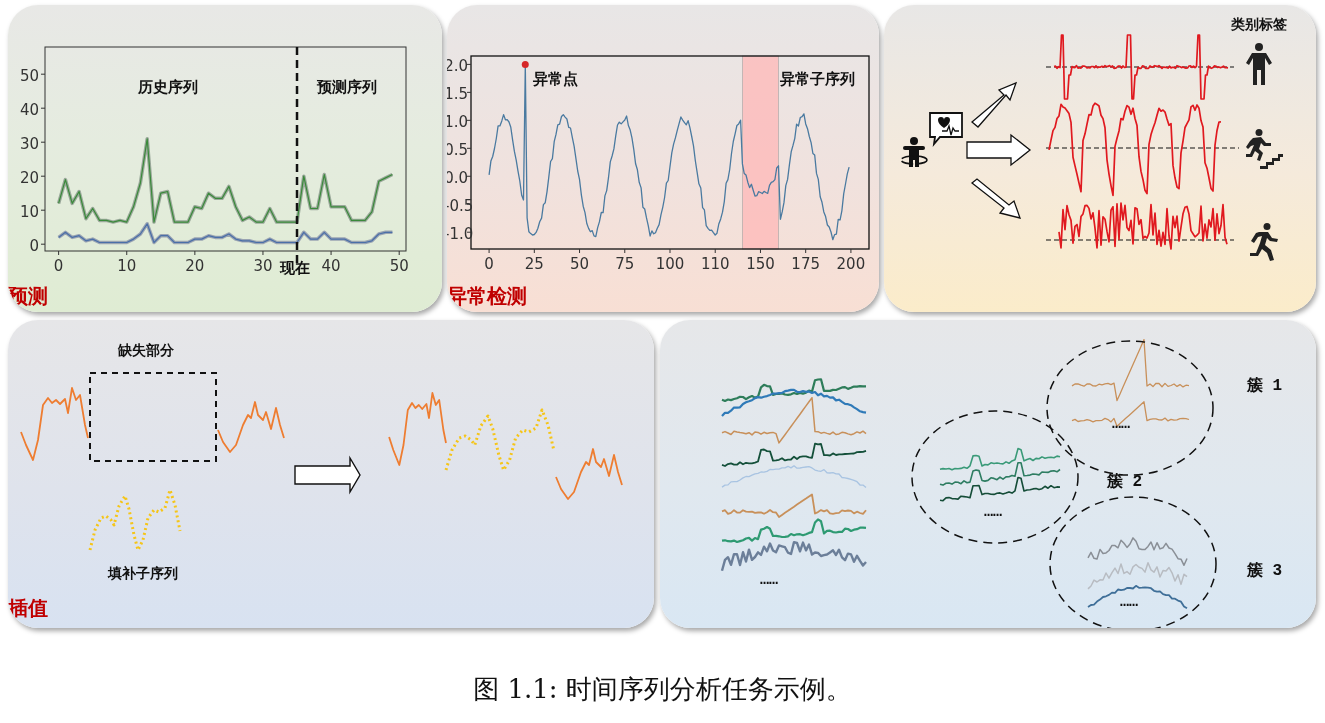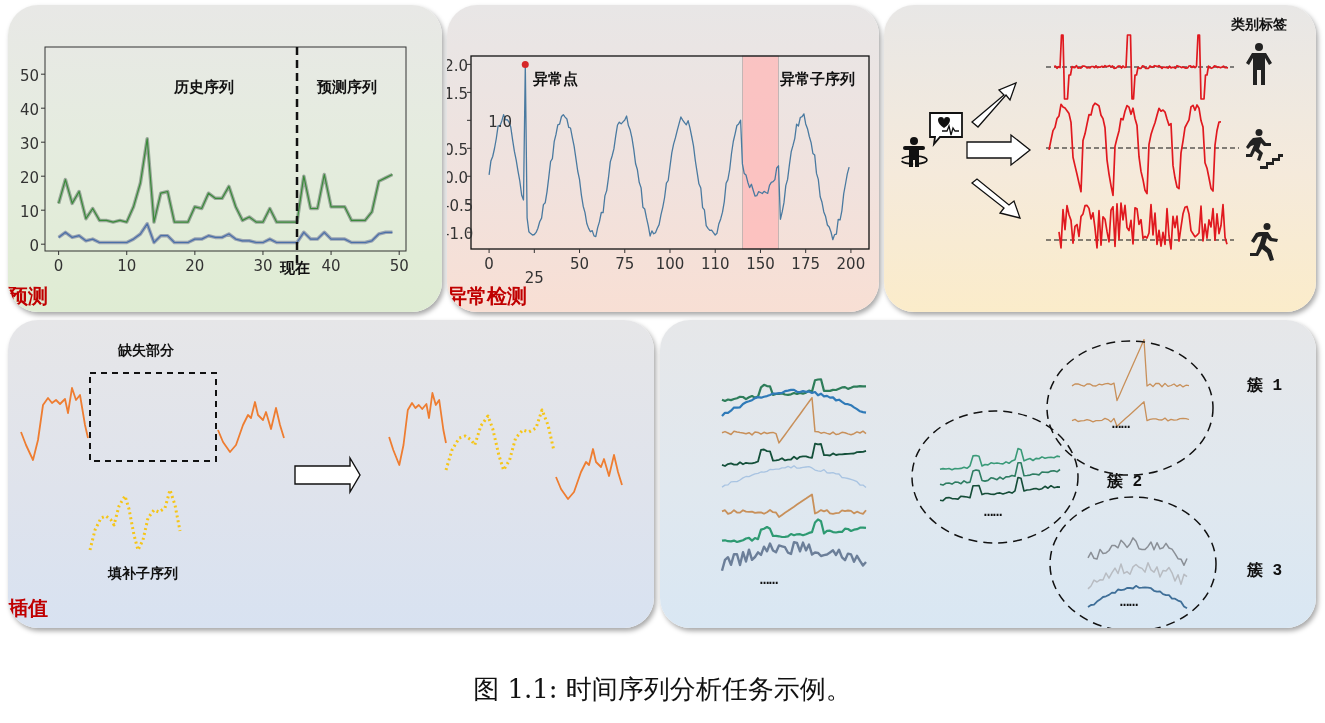--- a/index.html
+++ b/index.html
@@ -63,21 +63,21 @@
       <div class="tick" style="left: 7px; top: 62.2px; width: 24px; text-align: right;">50</div>
     </div>
   <div id="fc-xlabels">
       <div class="tick" style="left: 35.6226px; top: 252px; width: 30px; text-align: center;">0</div>
       <div class="tick" style="left: 103.736px; top: 252px; width: 30px; text-align: center;">10</div>
       <div class="tick" style="left: 171.849px; top: 252px; width: 30px; text-align: center;">20</div>
       <div class="tick" style="left: 239.962px; top: 252px; width: 30px; text-align: center;">30</div>
       <div class="tick" style="left: 308.075px; top: 252px; width: 30px; text-align: center;">40</div>
       <div class="tick" style="left: 376.189px; top: 252px; width: 30px; text-align: center;">50</div>
     </div>
-  <div class="lbl" style="left:130px;top:73px;font-size:15px;margin-left:36px;">历史序列</div>
+  <div class="lbl" style="left:130px;top:73px;font-size:15px;">历史序列</div>
   <div class="lbl" style="left:309px;top:73px;font-size:15px;">预测序列</div>
   <div class="lbl" style="left:272px;top:254px;font-size:15px;">现在</div>
   <div class="panel-title" style="left:0;width:434px;top:278px;">预测</div>
 </div>
 
 <div class="panel" id="p-anomaly">
   <svg width="432" height="307">
     <rect id="an-span" y="51" height="193" fill="#ffb8b8" opacity="0.75" stroke="#999" stroke-width="0.7" x="295.3636363636363" width="36.181818181818244"></rect>
     <rect x="24" y="51" width="398" height="193" fill="none" stroke="#111" stroke-width="1.3"></rect>
     <g id="an-yticks" stroke="#333">
@@ -101,27 +101,27 @@
         <line x1="403.90909090909093" x2="403.90909090909093" y1="244" y2="248"></line>
       </g>
     <path id="an-line" fill="none" stroke="#4a7aa0" stroke-width="1.3" stroke-linejoin="round" d="M42.1 169.8 L43.9 156.1 L45.7 151.5 L47.5 143.5 L49.3 133.5 L51.1 120.8 L52.9 120.9 L54.8 115.9 L56.6 109.6 L58.4 114.8 L60.2 114.6 L62.0 117.0 L63.8 122.3 L65.6 134.8 L67.4 146.4 L69.2 155.2 L71.0 166.2 L72.8 176.0 L74.7 190.3 L76.5 195.0 L78.3 59.4 L80.1 212.8 L81.9 226.8 L83.7 228.6 L85.5 230.0 L87.3 229.5 L89.1 227.4 L90.9 223.2 L92.7 216.8 L94.6 213.1 L96.4 199.6 L98.2 197.8 L100.0 186.8 L101.8 172.2 L103.6 156.5 L105.4 153.6 L107.2 136.7 L109.0 129.4 L110.8 119.9 L112.6 119.1 L114.5 111.5 L116.3 109.7 L118.1 112.1 L119.9 114.0 L121.7 122.4 L123.5 123.0 L125.3 132.3 L127.1 141.2 L128.9 153.3 L130.7 166.0 L132.5 174.4 L134.4 190.1 L136.2 201.2 L138.0 207.6 L139.8 218.5 L141.6 223.4 L143.4 226.7 L145.2 225.6 L147.0 230.9 L148.8 231.6 L150.6 222.9 L152.4 216.9 L154.3 207.5 L156.1 207.7 L157.9 190.9 L159.7 185.6 L161.5 172.7 L163.3 156.9 L165.1 151.0 L166.9 143.9 L168.7 131.1 L170.5 120.0 L172.3 117.1 L174.2 118.9 L176.0 116.9 L177.8 115.0 L179.6 111.0 L181.4 120.6 L183.2 125.1 L185.0 133.1 L186.8 144.6 L188.6 158.8 L190.4 164.8 L192.2 177.3 L194.1 182.9 L195.9 202.3 L197.7 204.0 L199.5 212.9 L201.3 220.8 L203.1 231.0 L204.9 225.9 L206.7 228.8 L208.5 227.7 L210.3 223.2 L212.1 219.6 L214.0 209.7 L215.8 202.1 L217.6 192.5 L219.4 178.1 L221.2 175.5 L223.0 161.5 L224.8 147.9 L226.6 139.1 L228.4 132.9 L230.2 125.6 L232.0 118.9 L233.9 112.0 L235.7 115.1 L237.5 117.7 L239.3 119.8 L241.1 115.7 L242.9 122.7 L244.7 131.5 L246.5 140.9 L248.3 155.5 L250.1 167.1 L251.9 178.8 L253.8 183.0 L255.6 202.6 L257.4 204.9 L259.2 220.6 L261.0 223.3 L262.8 225.4 L264.6 225.1 L266.4 227.7 L268.2 230.0 L270.0 228.2 L271.8 219.0 L273.7 213.9 L275.5 207.2 L277.3 196.6 L279.1 178.3 L280.9 174.6 L282.7 164.5 L284.5 148.5 L286.3 136.5 L288.1 128.9 L289.9 120.5 L291.7 118.9 L293.6 115.2 L295.4 158.9 L297.2 168.4 L299.0 170.0 L300.8 177.2 L302.6 182.6 L304.4 179.3 L306.2 185.3 L308.0 191.0 L309.8 190.7 L311.6 186.7 L313.5 187.5 L315.3 188.5 L317.1 186.4 L318.9 187.5 L320.7 188.4 L322.5 180.3 L324.3 177.3 L326.1 176.7 L327.9 174.6 L329.7 163.0 L331.5 160.8 L333.4 214.3 L335.2 206.9 L337.0 197.4 L338.8 180.6 L340.6 174.4 L342.4 159.9 L344.2 146.8 L346.0 140.4 L347.8 133.3 L349.6 119.1 L351.4 121.1 L353.3 112.5 L355.1 111.6 L356.9 108.9 L358.7 118.9 L360.5 123.7 L362.3 131.5 L364.1 137.6 L365.9 148.5 L367.7 150.0 L369.5 168.4 L371.3 174.4 L373.2 191.7 L375.0 197.3 L376.8 206.9 L378.6 211.6 L380.4 220.0 L382.2 222.0 L384.0 227.0 L385.8 234.7 L387.6 229.6 L389.4 229.2 L391.2 214.5 L393.1 214.9 L394.9 205.6 L396.7 188.9 L398.5 179.0 L400.3 168.8 L402.1 162.1"></path>
     <circle id="an-dot" r="3.5" fill="#d62728" cx="78.27272727272727" cy="59.39130434782609"></circle>
   </svg>
   <div id="an-ylabels">
       <div class="tick" style="left: -3px; top: 220.217px; width: 24px; text-align: right;">-1.0</div>
       <div class="tick" style="left: -3px; top: 192.246px; width: 24px; text-align: right;">-0.5</div>
       <div class="tick" style="left: -3px; top: 164.275px; width: 24px; text-align: right;">0.0</div>
       <div class="tick" style="left: -3px; top: 136.304px; width: 24px; text-align: right;">0.5</div>
-      <div class="tick" style="left: -3px; top: 108.333px; width: 24px; text-align: right; padding-left: 44px;">1.0</div>
+      <div class="tick" style="left: -3px; top: 108.333px; width: 24px; text-align: right;">1.0</div>
       <div class="tick" style="left: -3px; top: 80.3623px; width: 24px; text-align: right;">1.5</div>
       <div class="tick" style="left: -3px; top: 52.3913px; width: 24px; text-align: right;">2.0</div>
     </div>
   <div id="an-xlabels">
       <div class="tick" style="left: 27.0909px; top: 250px; width: 30px; text-align: center;">0</div>
-      <div class="tick" style="left: 72.3182px; top: 250px; width: 30px; text-align: center; margin-top: 14px;">25</div>
+      <div class="tick" style="left: 72.3182px; top: 250px; width: 30px; text-align: center;">25</div>
       <div class="tick" style="left: 117.545px; top: 250px; width: 30px; text-align: center;">50</div>
       <div class="tick" style="left: 162.773px; top: 250px; width: 30px; text-align: center;">75</div>
       <div class="tick" style="left: 208px; top: 250px; width: 30px; text-align: center;">100</div>
       <div class="tick" style="left: 253.227px; top: 250px; width: 30px; text-align: center;">110</div>
       <div class="tick" style="left: 298.455px; top: 250px; width: 30px; text-align: center;">150</div>
       <div class="tick" style="left: 343.682px; top: 250px; width: 30px; text-align: center;">175</div>
       <div class="tick" style="left: 388.909px; top: 250px; width: 30px; text-align: center;">200</div>
     </div>
   <div class="lbl" style="left:86px;top:65px;">异常点</div>
   <div class="lbl" style="left:333px;top:65px;">异常子序列</div>

